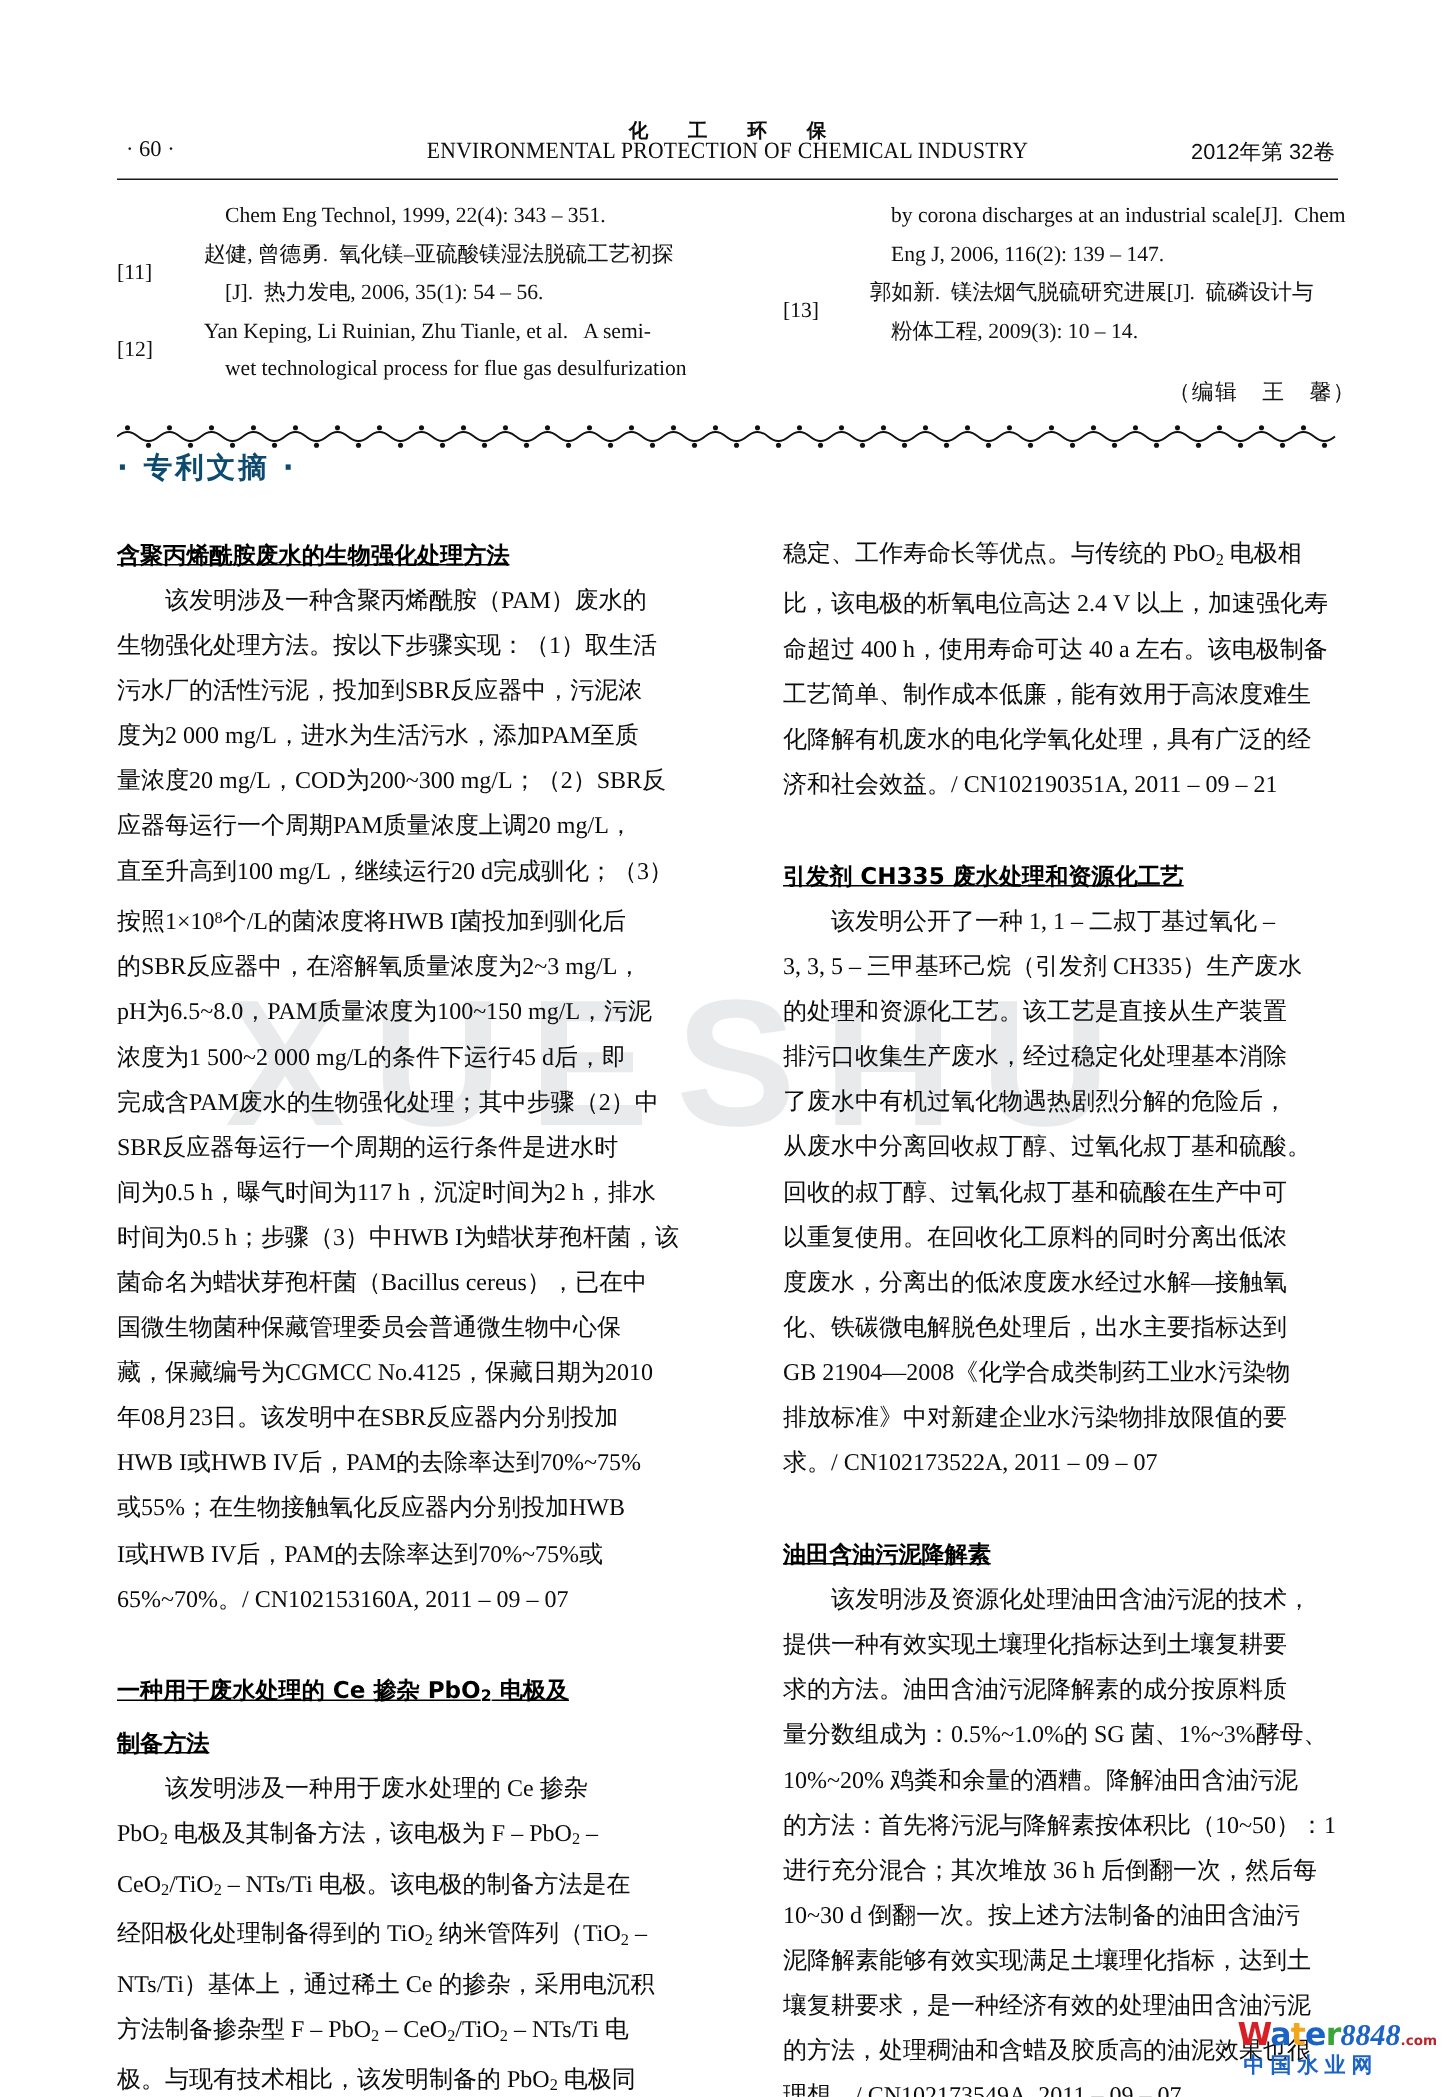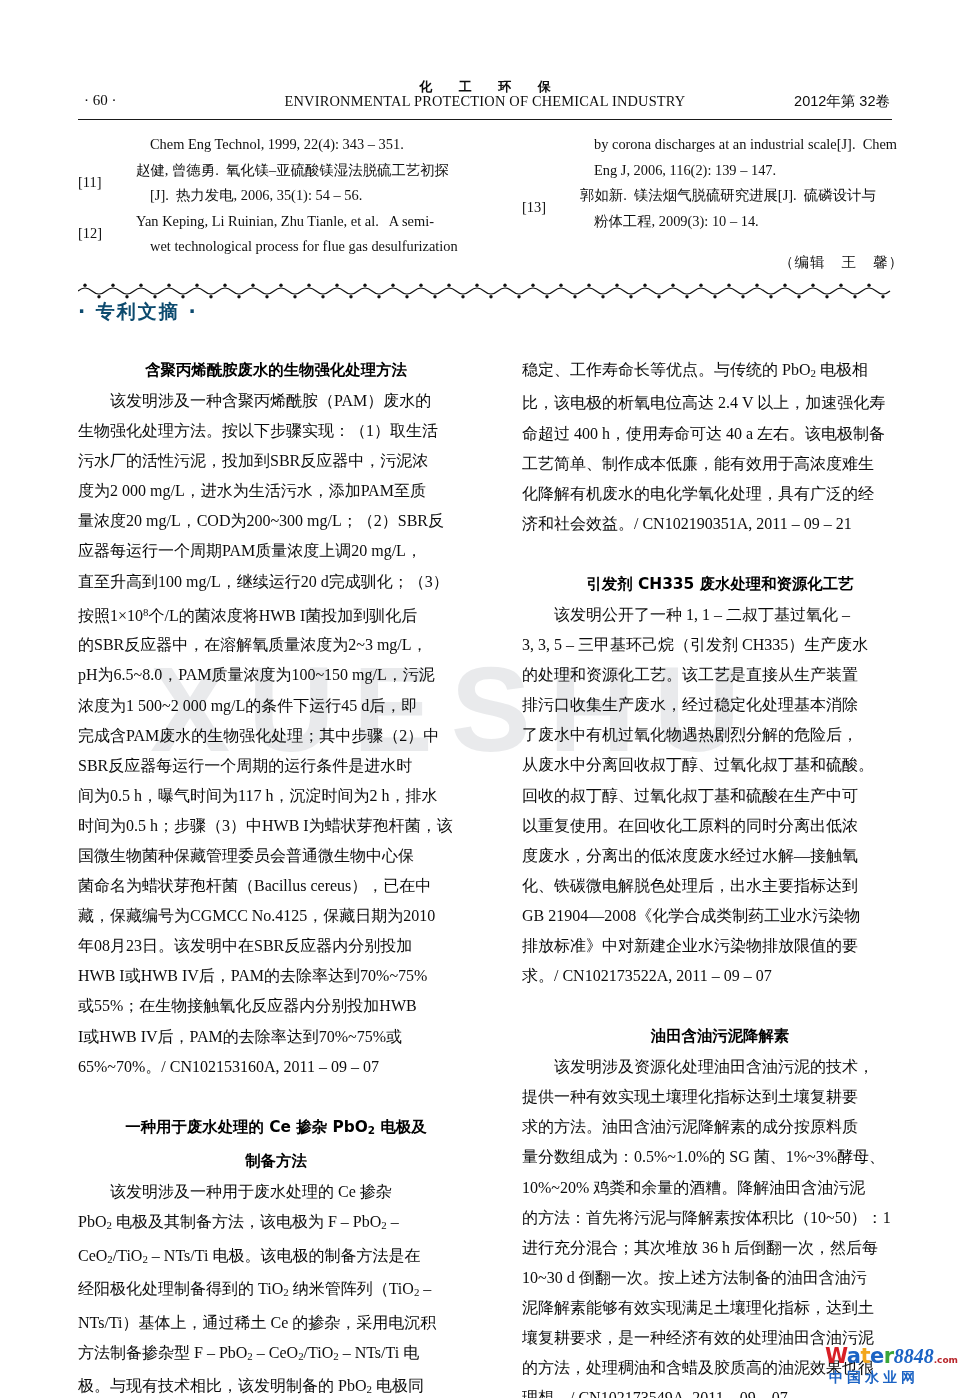--- a/index.html
+++ b/index.html
@@ -140,24 +140,25 @@
     top: 355px;
     width: 396px;
   }
   .abs-col.left  { left: 78px; }
   .abs-col.right { left: 522px; }
 
   .art-title {
     font-family: "DejaVu Sans", "Liberation Sans", sans-serif;
     font-size: 15.4px;
     font-weight: bold;
-    text-align: center;
+    text-align: left;
     line-height: 30px;
     color: #000;
     margin: 0 0 1px 0;
+    text-decoration: underline;
   }
 
   .art-body {
     font-family: "Liberation Serif", "DejaVu Serif", serif;
     font-size: 16px;
     line-height: 30.1px;
     color: #0c0c0c;
     margin: 0;
     text-align: justify;
     text-justify: inter-ideograph;
@@ -334,22 +335,22 @@
         <span class="ln">应器每运行一个周期PAM质量浓度上调20 mg/L，</span>
         <span class="ln">直至升高到100 mg/L，继续运行20 d完成驯化；（3）</span>
         <span class="ln">按照1×10<sup>8</sup>个/L的菌浓度将HWB I菌投加到驯化后</span>
         <span class="ln">的SBR反应器中，在溶解氧质量浓度为2~3 mg/L，</span>
         <span class="ln">pH为6.5~8.0，PAM质量浓度为100~150 mg/L，污泥</span>
         <span class="ln">浓度为1 500~2 000 mg/L的条件下运行45 d后，即</span>
         <span class="ln">完成含PAM废水的生物强化处理；其中步骤（2）中</span>
         <span class="ln">SBR反应器每运行一个周期的运行条件是进水时</span>
         <span class="ln">间为0.5 h，曝气时间为117 h，沉淀时间为2 h，排水</span>
         <span class="ln">时间为0.5 h；步骤（3）中HWB I为蜡状芽孢杆菌，该</span>
+        <span class="ln">菌命名为蜡状芽孢杆菌（Bacillus cereus），已在中</span>
         <span class="ln">国微生物菌种保藏管理委员会普通微生物中心保</span>
-        <span class="ln">菌命名为蜡状芽孢杆菌（Bacillus cereus），已在中</span>
         <span class="ln">藏，保藏编号为CGMCC No.4125，保藏日期为2010</span>
         <span class="ln">年08月23日。该发明中在SBR反应器内分别投加</span>
         <span class="ln">HWB I或HWB IV后，PAM的去除率达到70%~75%</span>
         <span class="ln">或55%；在生物接触氧化反应器内分别投加HWB</span>
         <span class="ln">I或HWB IV后，PAM的去除率达到70%~75%或</span>
         <span class="ln">65%~70%。/ CN102153160A, 2011 – 09 – 07</span>
       </div>
       <div class="gap-block"></div>
       <div class="art-title">一种用于废水处理的 Ce 掺杂 PbO<sub>2</sub> 电极及</div>
       <div class="art-title">制备方法</div>

